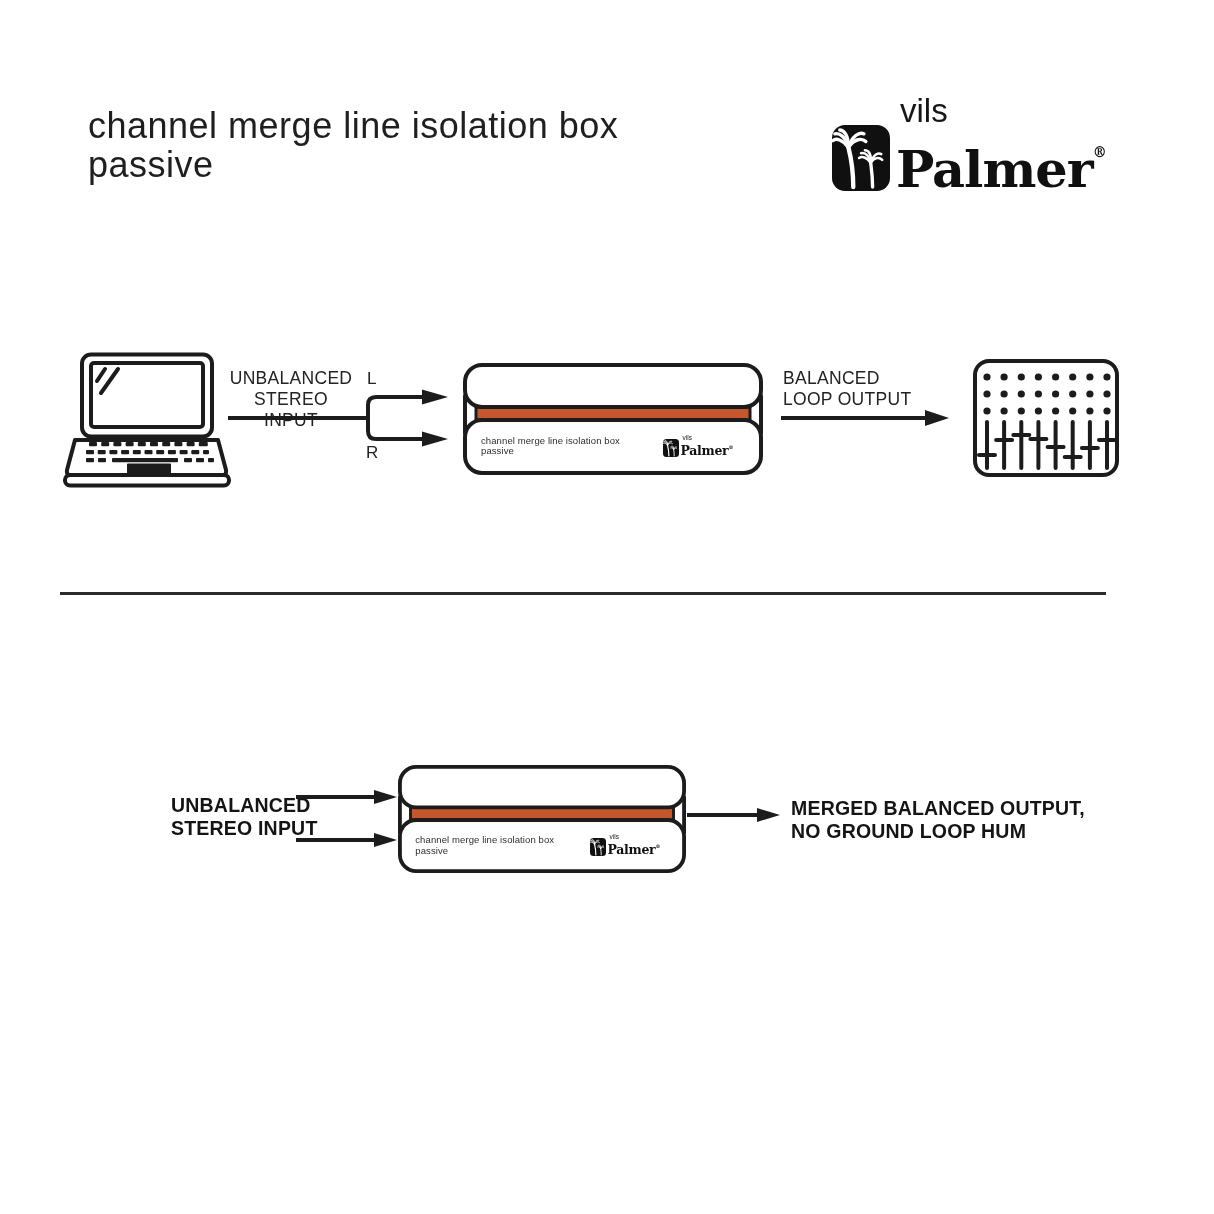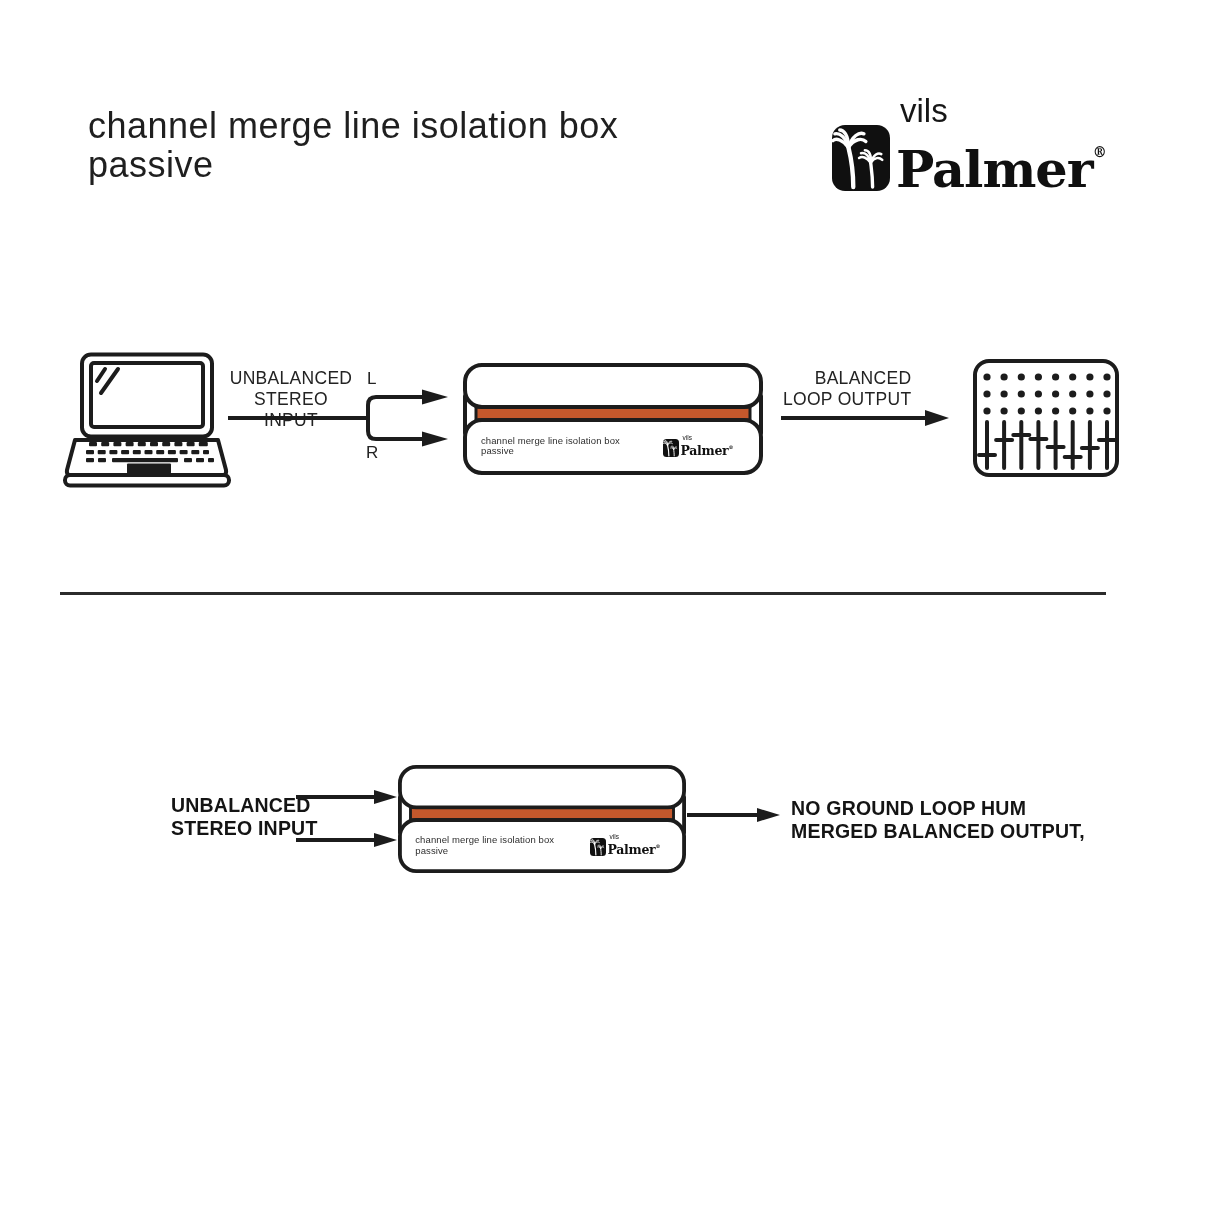--- a/index.html
+++ b/index.html
@@ -36,21 +36,21 @@
     font-family: "DejaVu Serif", serif; font-weight: 800;
     font-size: 51px; line-height: 60px; letter-spacing: -1px; color: #101010;
   }
   .brand-name .reg { font-size: 14px; vertical-align: 30px; font-weight: 700; letter-spacing: 0; }
 
   
   .lbl {
     font-size: 17.5px; line-height: 21px; letter-spacing: 0.3px;
     color: #232323; text-align: center;
   }
-  .lbl-left { text-align: right; }
+  .lbl-left { text-align: left; }
   .lbl-bold {
     font-size: 19.5px; line-height: 23px; font-weight: 700;
     color: #141414; letter-spacing: 0.2px; text-align: left;
   }
   .chan { font-size: 17px; color: #232323; }
 
   svg .stroke { stroke: #1c1c1c; fill: none; stroke-width: 4; stroke-linecap: round; stroke-linejoin: round; }
   svg .fillink { fill: #1c1c1c; stroke: none; }
   svg .white { fill: #ffffff; }
 
@@ -295,17 +295,17 @@
       </div>
     </div>
   </div>
 
   <svg class="abs" style="left:687px;top:801px" width="96" height="28" viewBox="0 0 96 28">
     <line class="stroke" x1="0" y1="14" x2="72" y2="14"></line>
     <polygon class="fillink" points="70,7 93,14 70,21"></polygon>
   </svg>
 
   <div class="abs lbl-bold" style="left:791px;top:797px">
+    <div>MERGED BALANCED OUTPUT,</div>
     <div>NO GROUND LOOP HUM</div>
-    <div>MERGED BALANCED OUTPUT,</div>
   </div>
 
 </div>
 
 </body></html>

